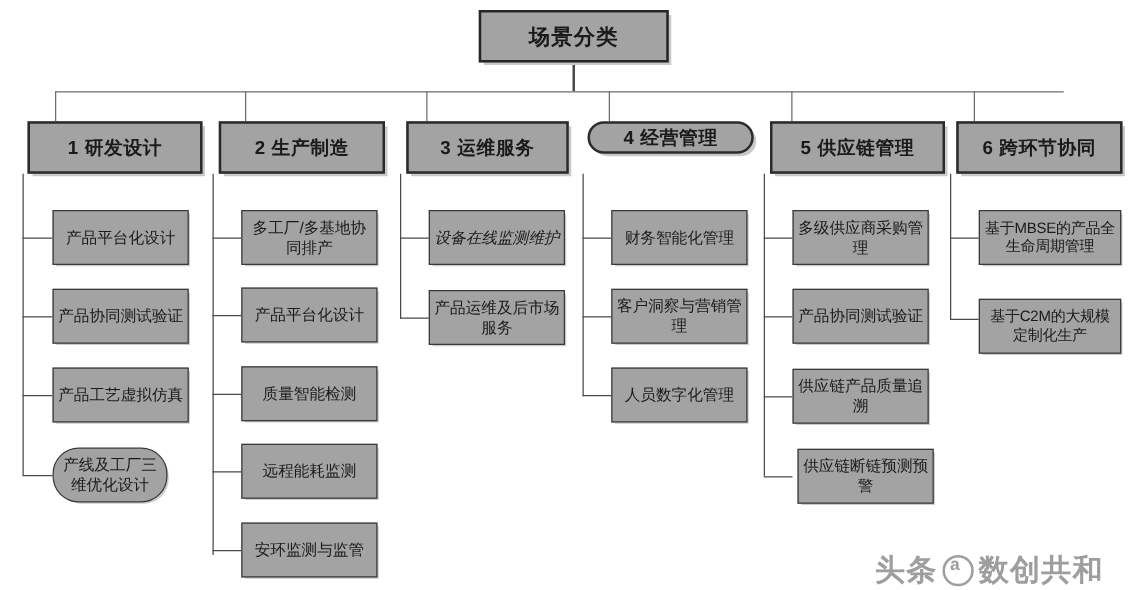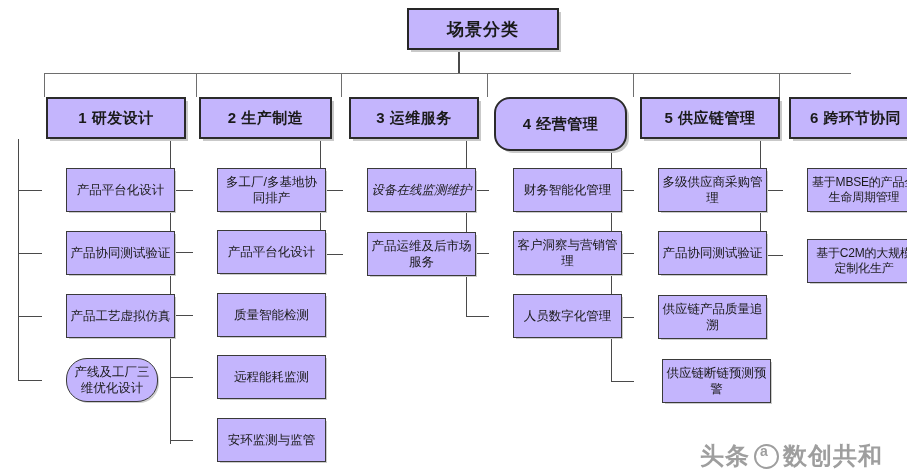--- a/index.html
+++ b/index.html
@@ -15,28 +15,27 @@
     width: 907px;
     height: 472px;
     background: #ffffff;
     overflow: hidden;
   }
 
   
   .box {
     position: absolute;
     box-sizing: border-box;
-    background: #c4b5fd;
+    background: #a3a3a3;
     display: flex;
     align-items: center;
     justify-content: center;
     text-align: center;
     color: #1a1a1a;
     z-index: 5;
-    margin-left: 24px;
   }
   .box .label {
     display: block;
     width: 100%;
     padding: 0 3px;
     box-sizing: border-box;
   }
 
   .root-box {
     border: 2px solid #262626;
@@ -210,21 +209,21 @@
   <div class="line h" style="left:320px; top:190px; width:23px;"></div>
   <div class="line h" style="left:320px; top:254px; width:23px;"></div>
 
   <div class="box leaf-box" style="left:343px; top:168px; width:109px; height:44px;font-style:italic;">
     <span class="label">设备在线监测维护</span>
   </div>
   <div class="box leaf-box" style="left:343px; top:232px; width:109px; height:44px;">
     <span class="label">产品运维及后市场服务</span>
   </div>
 
-  <div class="box cat-box" style="left:470px; top:97px; width:133px; height:54px;border-radius:16px;">
+  <div class="box cat-box" style="left:470px; top:97px; width:133px; height:26px;border-radius:16px;">
     <span class="label">4 经营管理</span>
   </div>
   <div class="line v" style="left:466px; top:139px; height:178px;"></div>
   <div class="line h" style="left:466px; top:190px; width:23px;"></div>
   <div class="line h" style="left:466px; top:253px; width:23px;"></div>
   <div class="line h" style="left:466px; top:316px; width:23px;"></div>
 
   <div class="box leaf-box" style="left:489px; top:168px; width:109px; height:44px;">
     <span class="label">财务智能化管理</span>
   </div>

